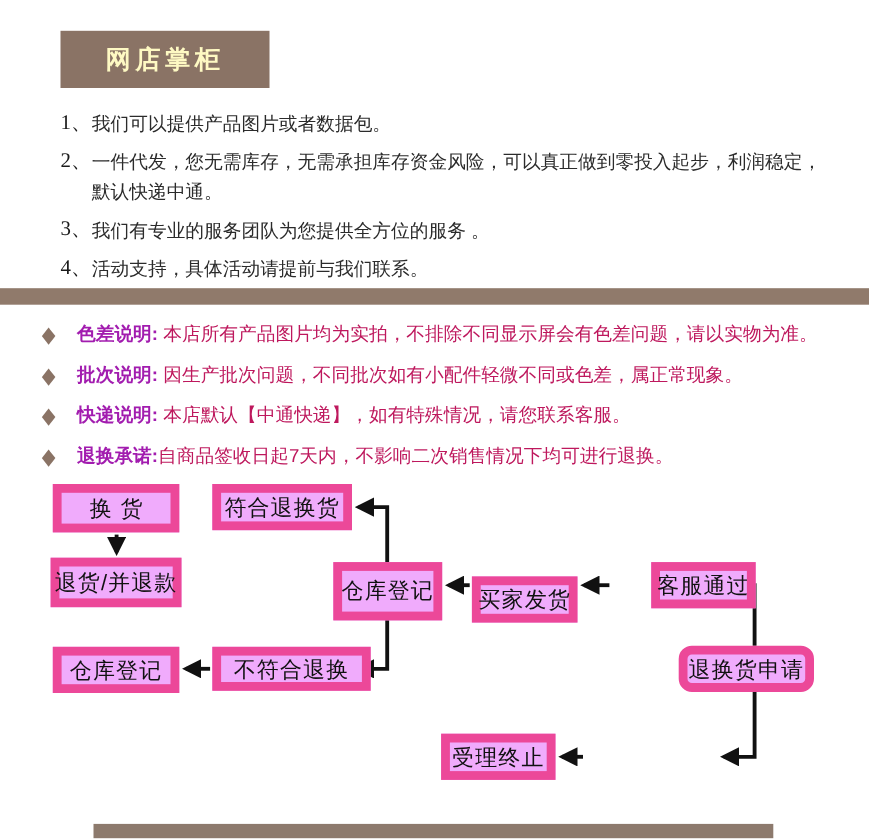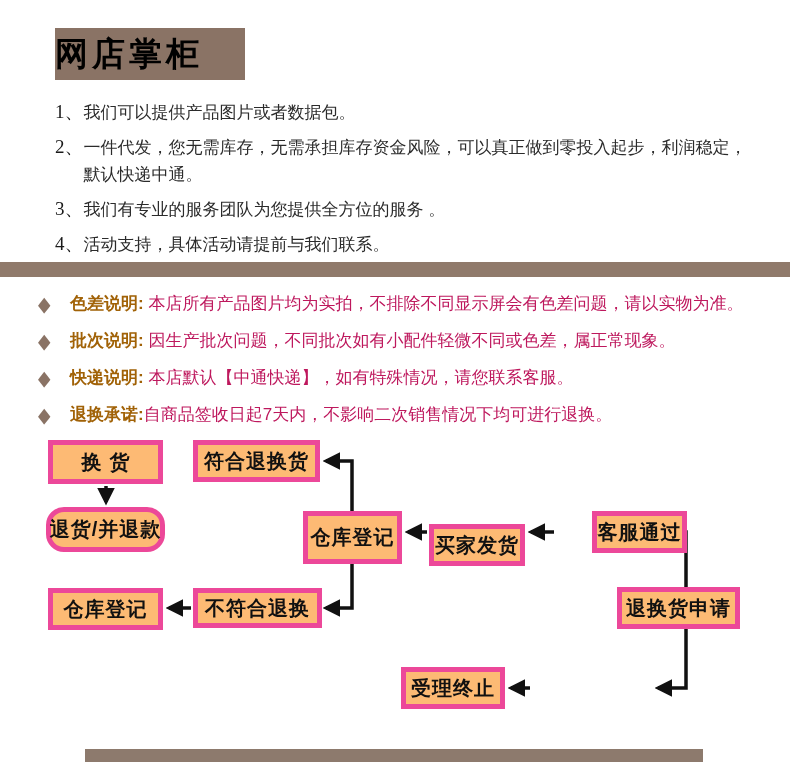--- a/index.html
+++ b/index.html
@@ -5,51 +5,50 @@
   html,body{margin:0;padding:0;}
   body{
     width:790px;height:764px;position:relative;overflow:hidden;
     background:#ffffff;
     font-family:"Liberation Sans","DejaVu Sans",sans-serif;
     color:#222222;
   }
   
   .header-box{
     position:absolute;left:55px;top:28px;width:190px;height:52px;
-    background:#8a7365;color:#000000;
-    display:flex;align-items:center;justify-content:flex-start;
-    font-size:33px;font-weight:bold;letter-spacing:4px;
+    background:#8a7365;color:#fef9c3;
+    display:flex;align-items:center;justify-content:center;
+    font-size:23px;font-weight:bold;letter-spacing:4px;
   }
   
   .intro{position:absolute;left:55px;top:99px;width:702px;}
   .intro-item{display:flex;margin-bottom:8px;font-size:17px;line-height:27px;color:#2b2b2b;}
   .intro-num{
     flex:0 0 28px;font-family:"Liberation Serif","DejaVu Serif",serif;
     font-size:19px;color:#1a1a1a;line-height:26px;
   }
   .intro-text{flex:1;}
   
   .divider{position:absolute;left:0;top:262px;width:790px;height:15px;background:#907a6b;}
   
   .notices{position:absolute;left:38px;top:293px;width:735px;}
   .notice-item{display:flex;align-items:flex-start;margin-bottom:15px;font-size:17px;line-height:22px;}
   .bullet{
     flex:0 0 32px;color:#8a7365;font-size:18px;line-height:22px;
     transform:scale(0.9,1.15);transform-origin:left center;
   }
-  .notice-title{font-weight:bold;color:#a16207;}
+  .notice-title{font-weight:bold;color:#a21caf;}
   .notice-text{color:#be185d;}
   
   .flowchart{position:absolute;left:0;top:430px;width:790px;height:300px;}
   .flow-box{
-    position:absolute;background:#fdba74;border:5px solid #ec4899;
+    position:absolute;background:#f0abfc;border:8px solid #ec4899;
     display:flex;align-items:center;justify-content:center;
     font-size:20px;color:#111111;letter-spacing:1px;white-space:nowrap;
     box-sizing:border-box;
-    font-weight:bold;
   }
   .ls-wide{letter-spacing:8px;text-indent:8px;}
   .arrows{position:absolute;left:0;top:0;width:790px;height:300px;}
   
   .bottom-bar{position:absolute;left:85px;top:749px;width:618px;height:13px;background:#8d7a6d;}
 </style>
 </head>
 <body>
 
 <div class="header-box">
@@ -111,23 +110,23 @@
       <path d="M352,123 L352,178 L326,178" marker-end="url(#ah)"></path>
       <path d="M191,178 L169,178" marker-end="url(#ah)"></path>
       <path d="M686,157 L686,102 L657,102" marker-end="url(#ah)"></path>
       <path d="M686,199 L686,258 L658,258" marker-end="url(#ah)"></path>
       <path d="M530,258 L511,258" marker-end="url(#ah)"></path>
     </g>
   </svg>
 
   <div class="flow-box ls-wide" style="left:48px;top:10px;width:115px;height:44px;">换货</div>
   <div class="flow-box" style="left:193px;top:10px;width:127px;height:42px;">符合退换货</div>
-  <div class="flow-box" style="left:46px;top:77px;width:119px;height:45px;border-radius:18px;">退货/并退款</div>
+  <div class="flow-box" style="left:46px;top:77px;width:119px;height:45px;">退货/并退款</div>
   <div class="flow-box" style="left:303px;top:81px;width:99px;height:53px;">仓库登记</div>
   <div class="flow-box" style="left:429px;top:81px;width:96px;height:42px;margin-top:13px;">买家发货</div>
   <div class="flow-box" style="left:556px;top:81px;width:95px;height:42px;margin-left:36px;">客服通过</div>
   <div class="flow-box" style="left:48px;top:158px;width:115px;height:42px;">仓库登记</div>
-  <div class="flow-box" style="left:193px;top:158px;width:129px;height:40px;text-align:right;">不符合退换</div>
-  <div class="flow-box" style="left:617px;top:157px;width:123px;height:42px;">退换货申请</div>
+  <div class="flow-box" style="left:193px;top:158px;width:144px;height:40px;text-align:right;">不符合退换</div>
+  <div class="flow-box" style="left:617px;top:157px;width:123px;height:42px;border-radius:12px;">退换货申请</div>
   <div class="flow-box" style="left:401px;top:237px;width:104px;height:42px;">受理终止</div>
 </div>
 
 <div class="bottom-bar"></div>
 
 </body></html>

